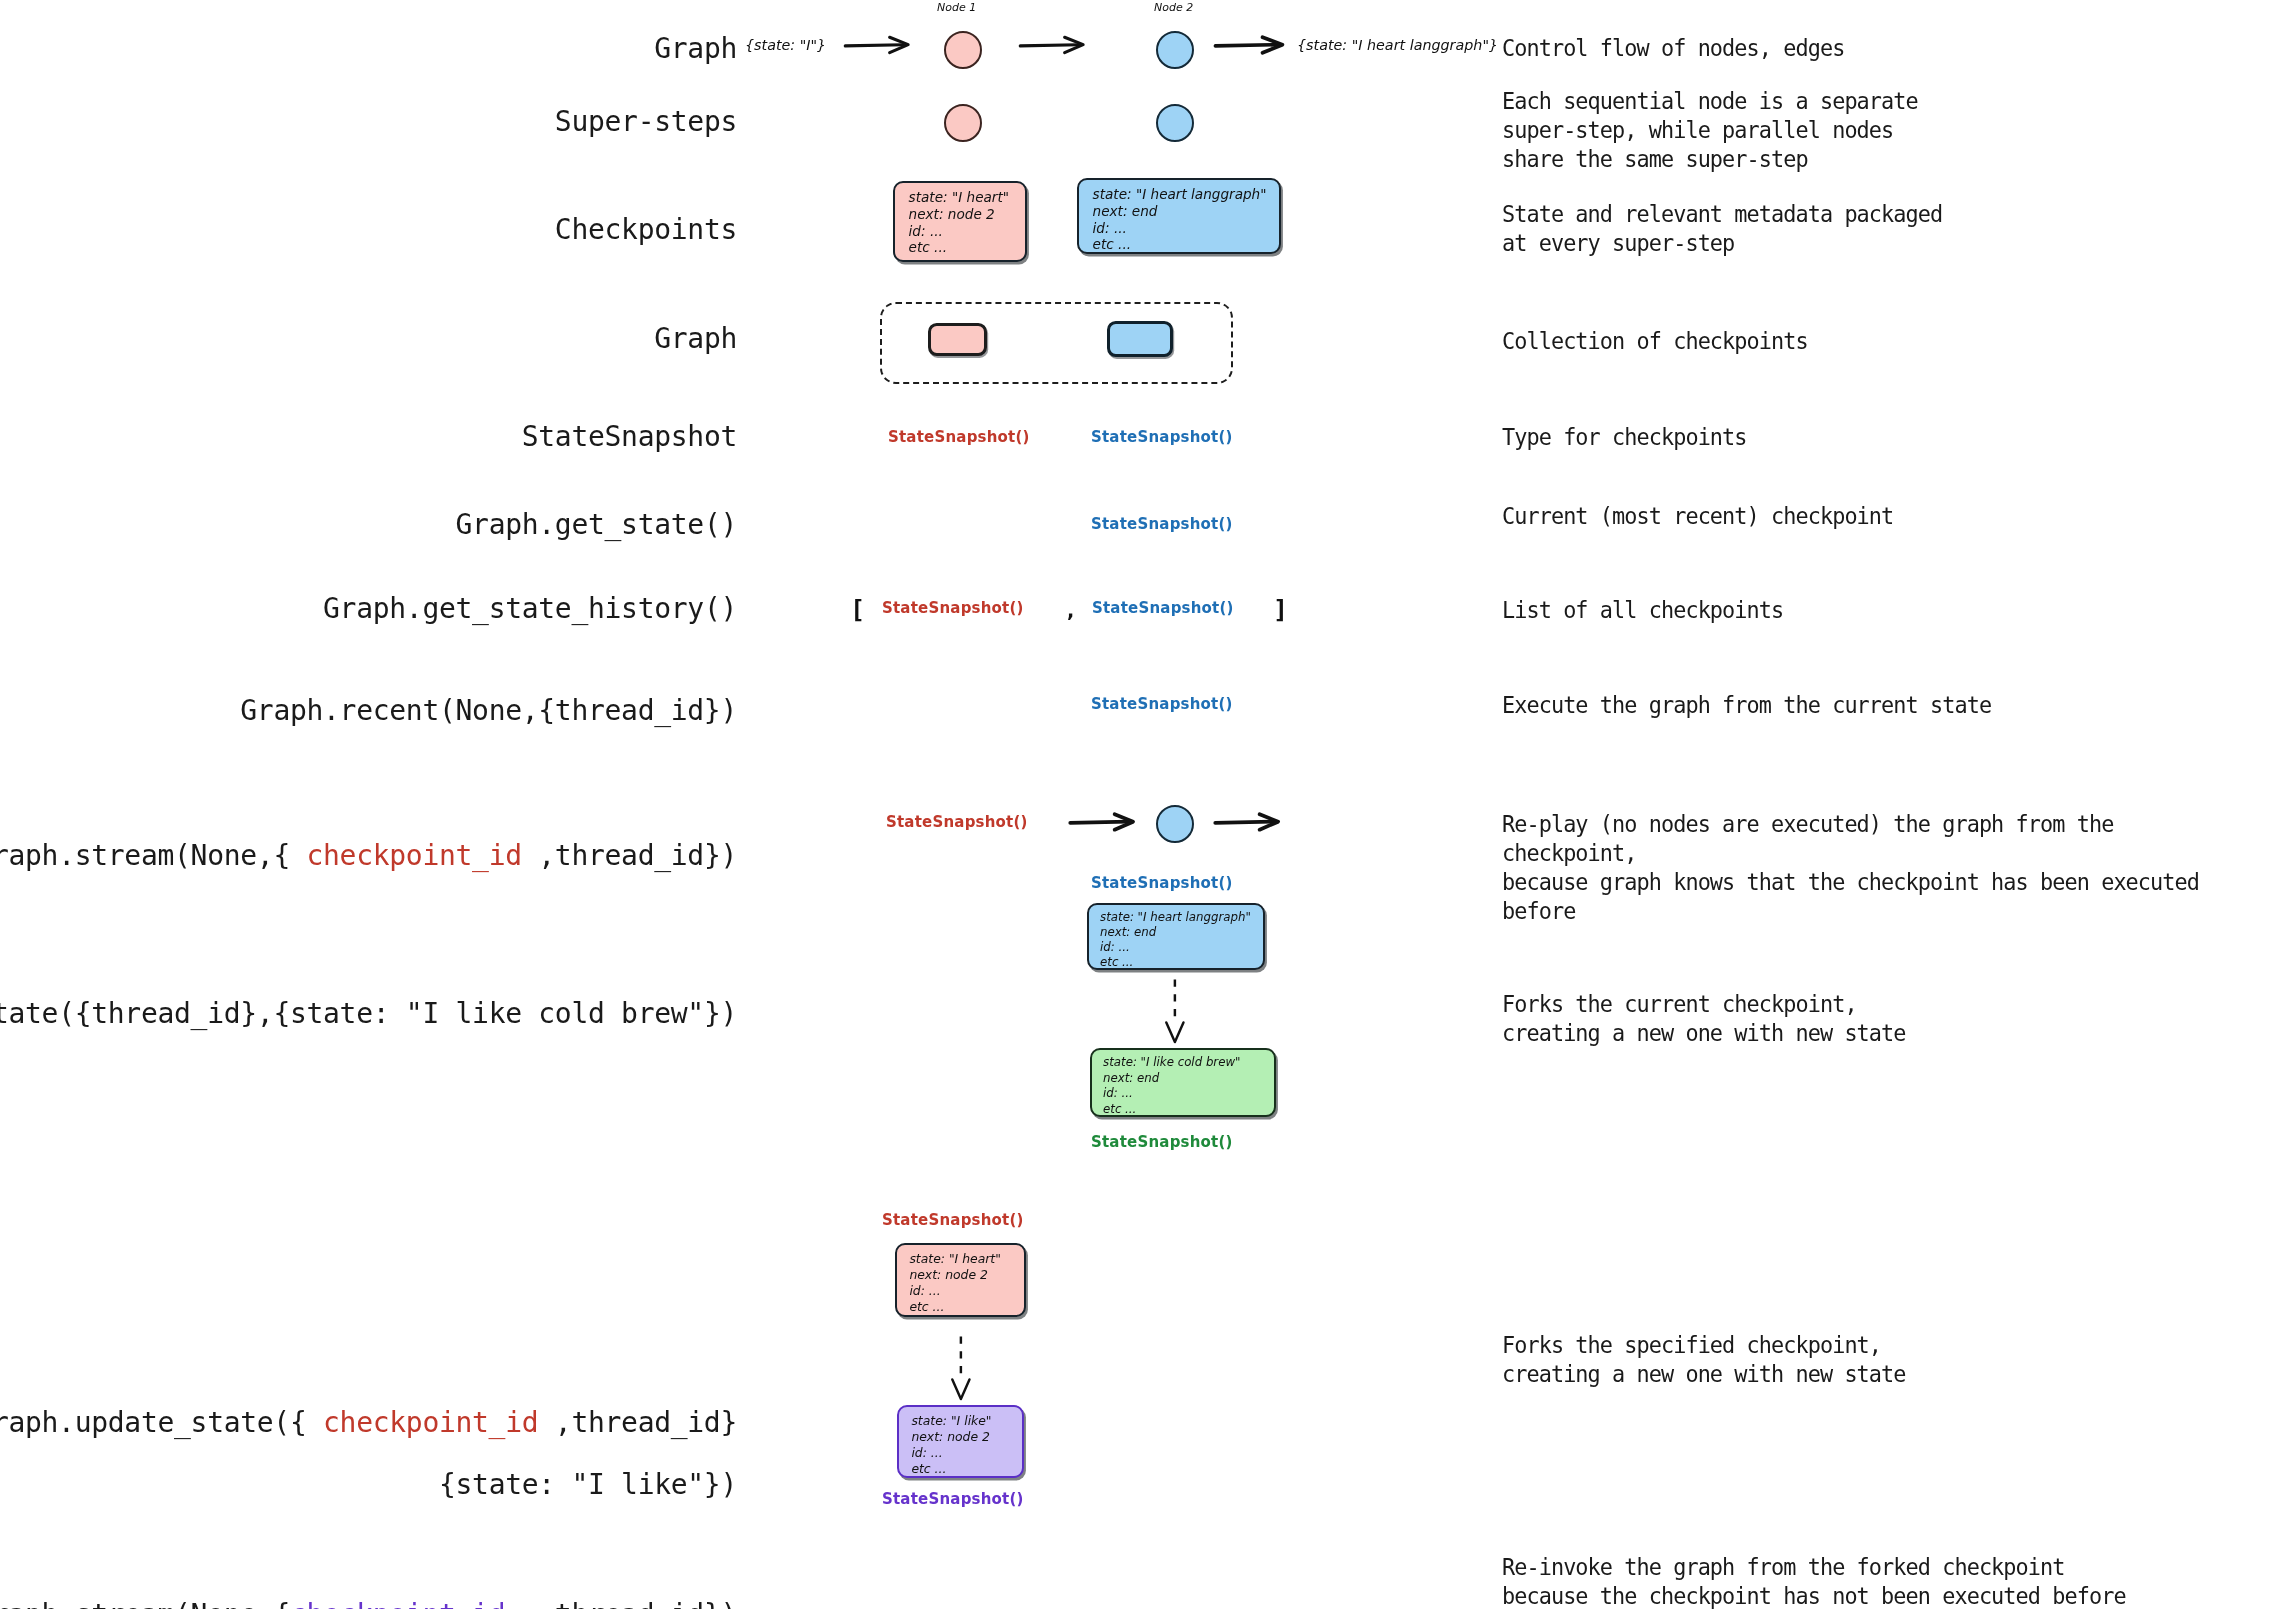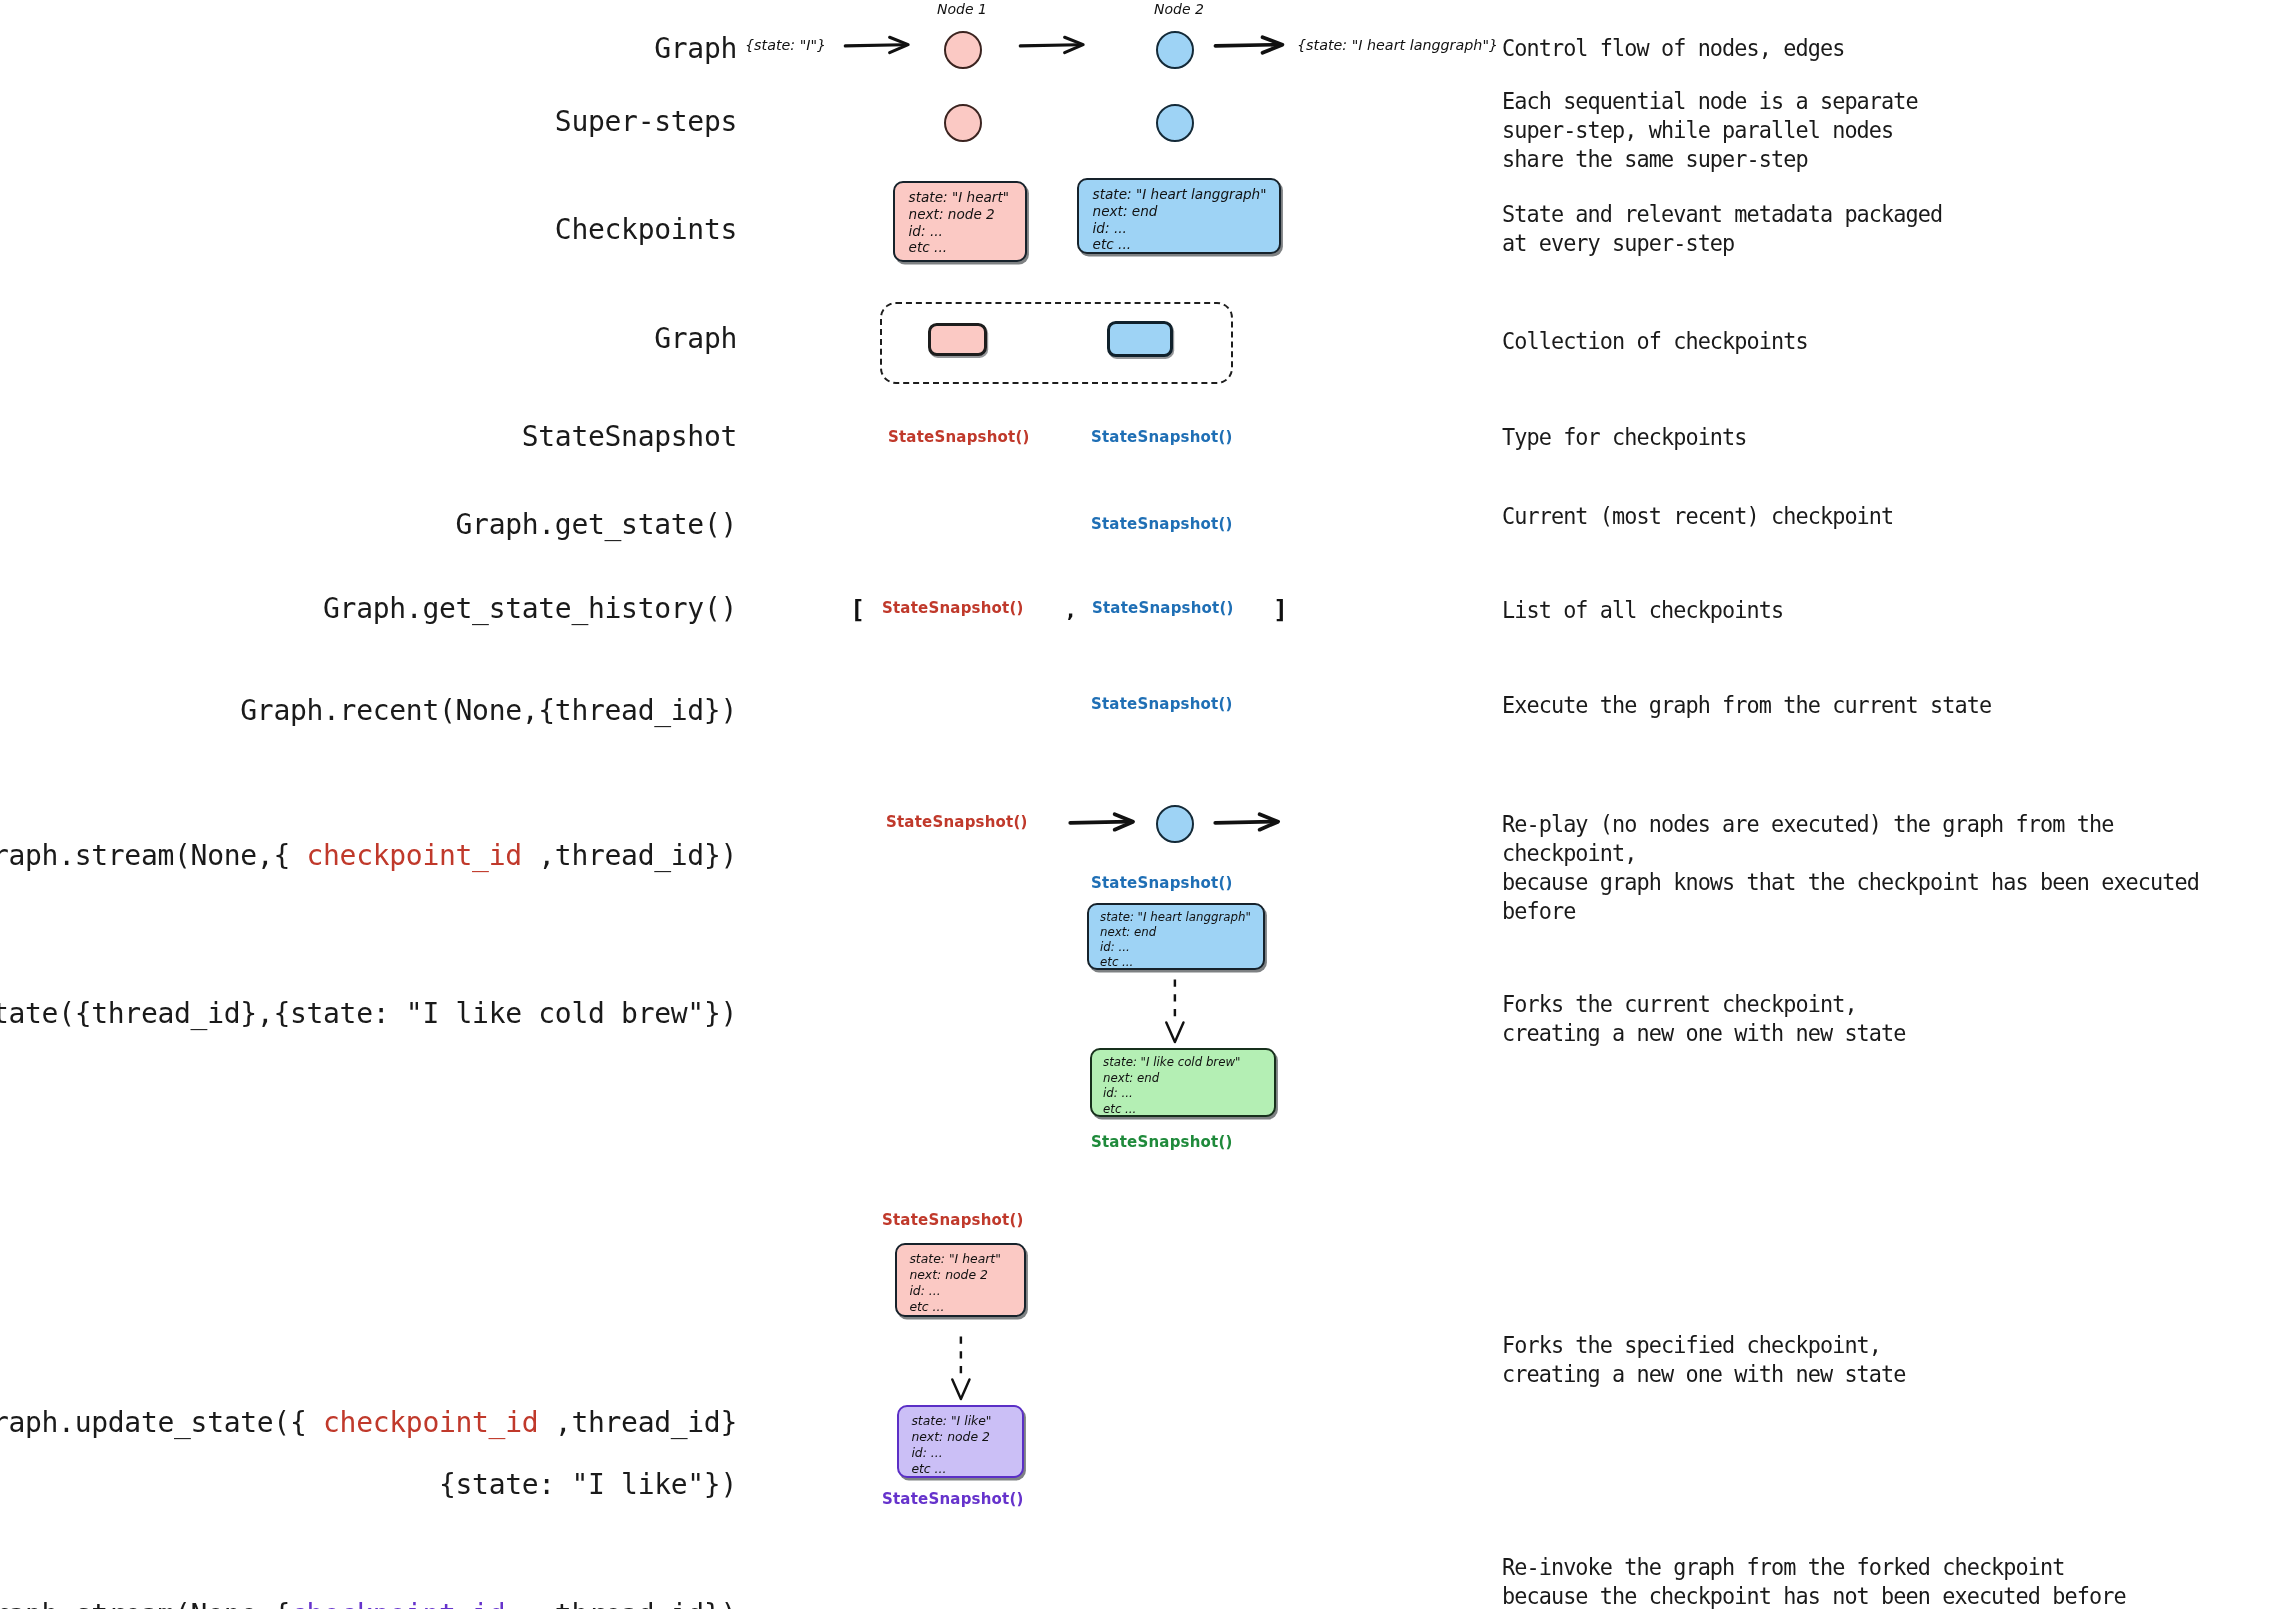--- a/index.html
+++ b/index.html
@@ -45,21 +45,21 @@
     width:38px;height:38px;border-radius:50%;
     border:2.5px solid #16222b;
     box-sizing:border-box;
   }
   .node.pink{background:#fbc9c4;border-color:#3b2420;}
   .node.blue{background:#9ed3f5;border-color:#142a38;}
 
   .node-caption{
     position:absolute;
     font-family:"DejaVu Sans", sans-serif;
-    font-size:14px;
+    font-size:11px;
     color:#111;
     font-style:italic;
     white-space:nowrap;
   }
 
   
   .hand{
     position:absolute;
     font-family:"DejaVu Sans", sans-serif;
     font-size:14.3px;

